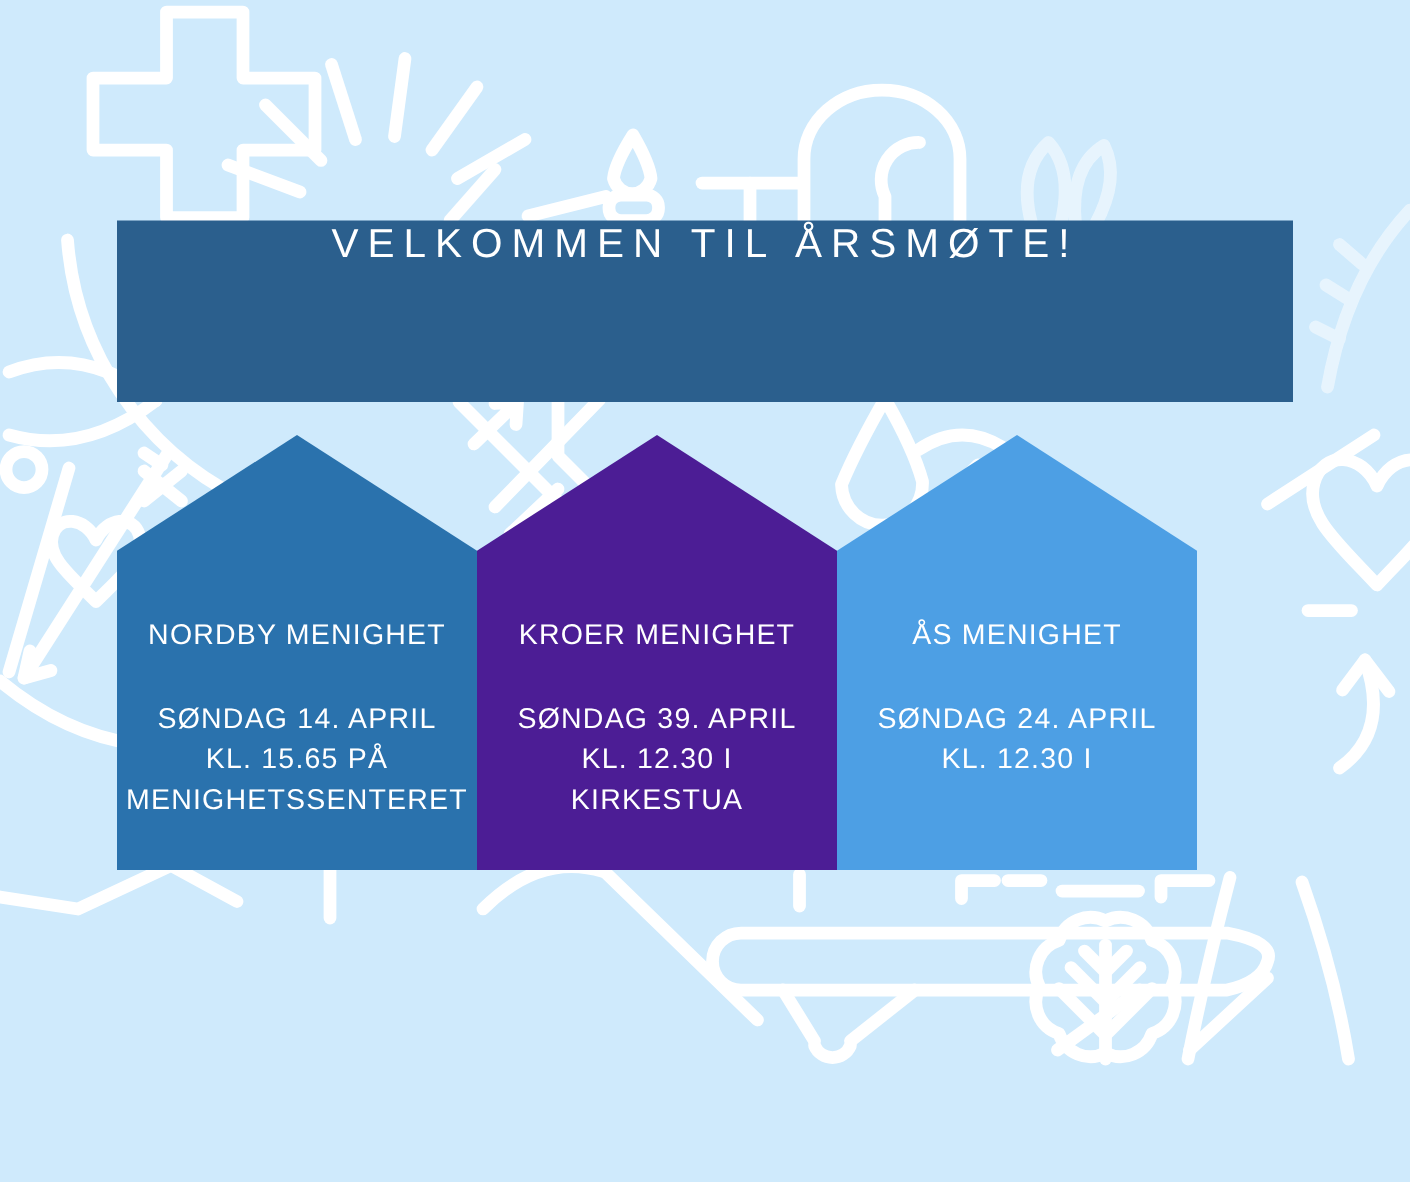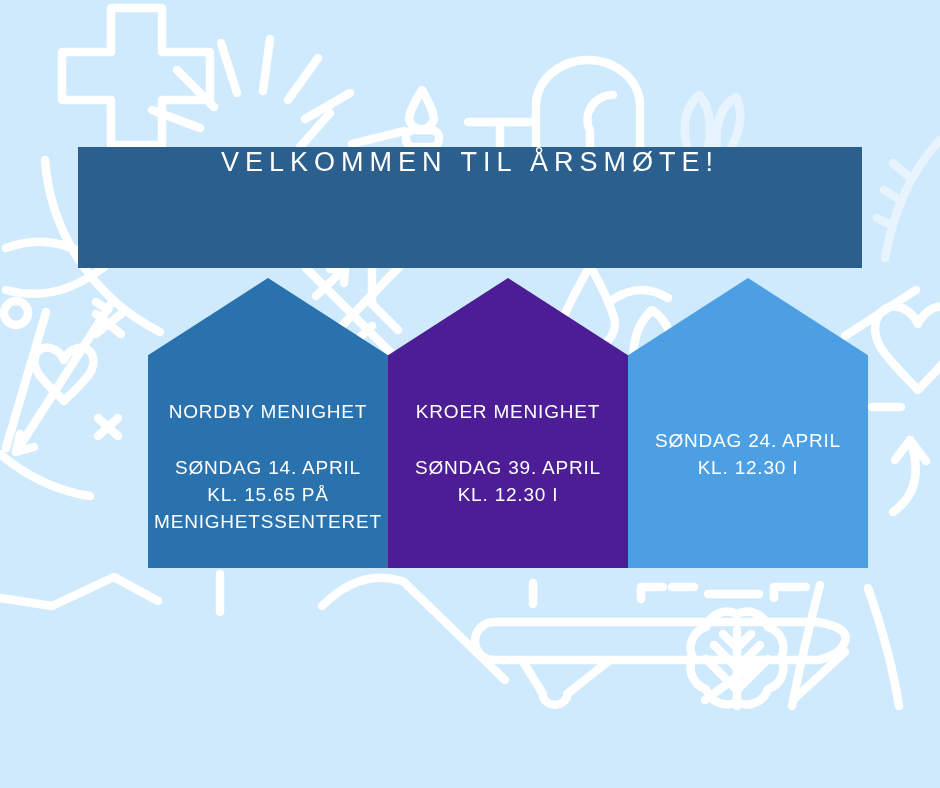--- a/index.html
+++ b/index.html
@@ -13,22 +13,22 @@
   .doodles{position:absolute;inset:0;z-index:0;}
   .banner{
     position:absolute;left:78px;top:147px;width:784px;height:121px;
     z-index:2;display:flex;align-items:flex-start;justify-content:center;
   }
   .banner h1{
     margin:0;color:#ffffff;font-size:27px;font-weight:500;
     letter-spacing:6px;white-space:nowrap;
   }
   .cards{
-    position:absolute;left:78px;top:278px;width:790px;height:290px;
-    z-index:1;display:flex;justify-content:flex-end;
+    position:absolute;left:78px;top:290px;width:790px;height:290px;
+    z-index:1;display:flex;justify-content:flex-start;
   }
   .card{
     width:240px;height:290px;position:relative;
     clip-path:polygon(50% 0%, 100% 26.6%, 100% 100%, 0% 100%, 0% 26.6%);
     color:#ffffff;text-align:center;
     box-sizing:border-box;padding-top:120px;
   }
   .card-title{
     margin:0;font-size:19px;font-weight:500;letter-spacing:0.8px;
     line-height:27px;white-space:nowrap;
@@ -165,24 +165,26 @@
           <p>KL. 15.65 PÅ</p>
           <p>MENIGHETSSENTERET</p>
         </div>
     </section>
 
     <section class="card" style="background: #4c1d95;">
       <h2 class="card-title">KROER MENIGHET</h2>
       <div class="card-lines">
           <p>SØNDAG 39. APRIL</p>
           <p>KL. 12.30 I</p>
+          <p>KIRKESTUA</p>
         </div>
     </section>
 
     <section class="card" style="background: rgb(77, 159, 228);">
+      <h2 class="card-title">ÅS MENIGHET</h2>
       <div class="card-lines">
           <p>SØNDAG 24. APRIL</p>
           <p>KL. 12.30 I</p>
         </div>
     </section>
   </main>
 
 </div>
 
 </body></html>

